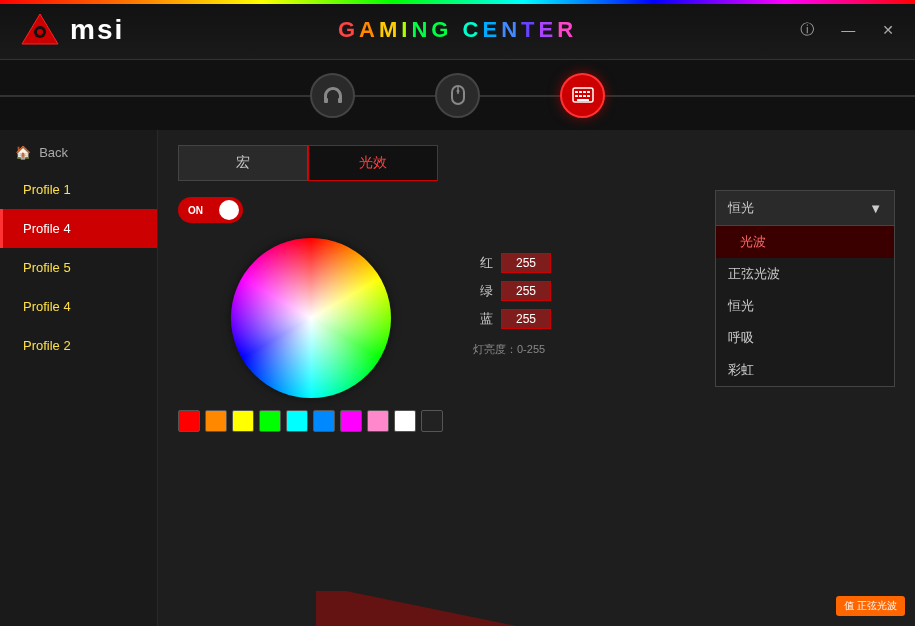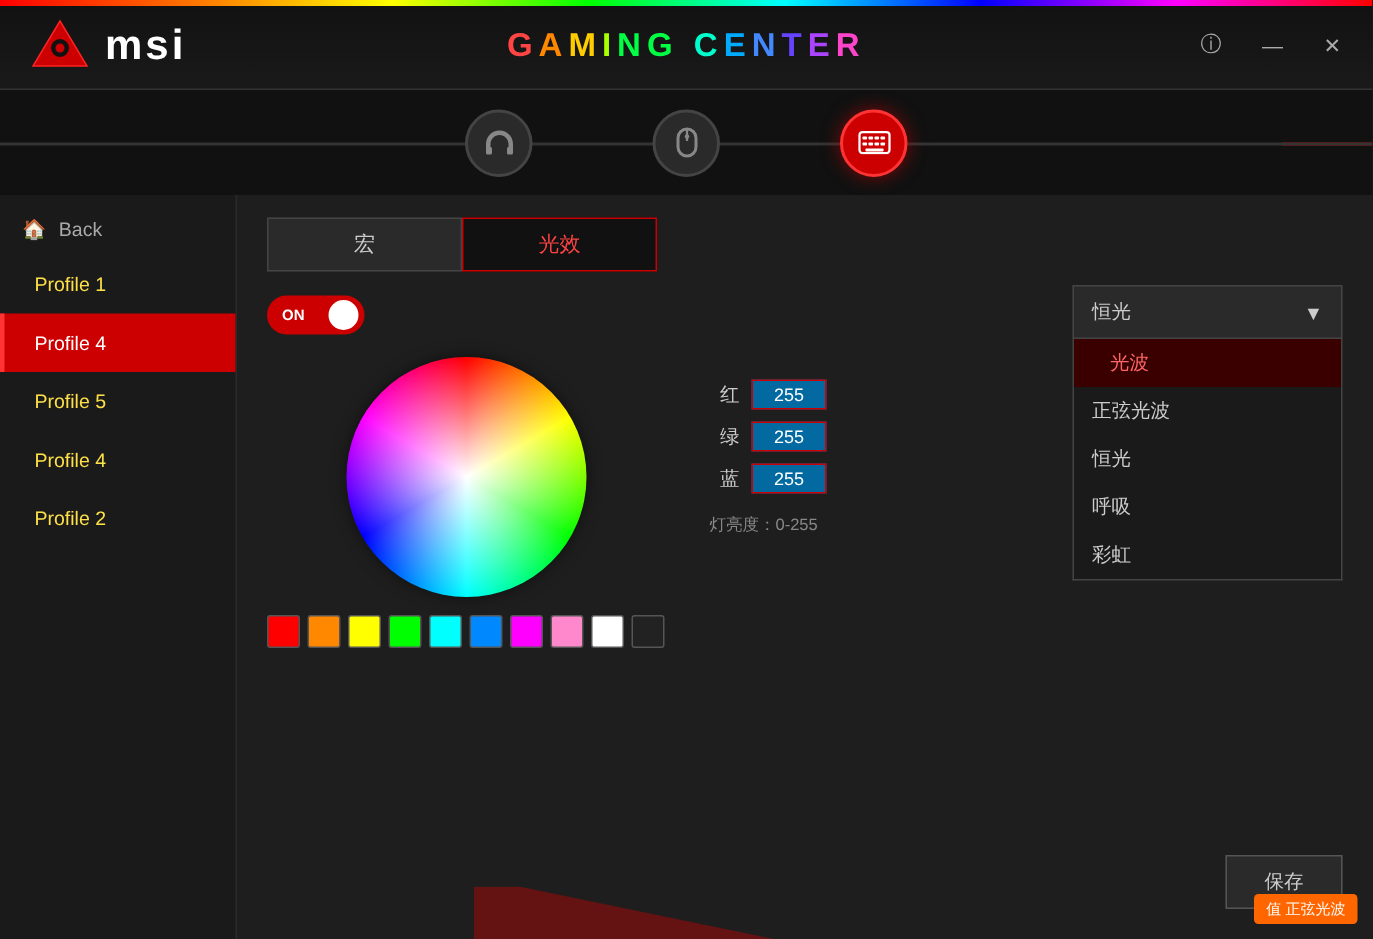--- a/index.html
+++ b/index.html
@@ -308,21 +308,21 @@
 
     .rgb-label {
       color: #ccc;
       font-size: 13px;
       width: 20px;
       text-align: right;
     }
 
     .rgb-input {
       width: 50px;
-      background: #0369a1;
+      background: #7f1d1d;
       border: 1px solid #cc0000;
       color: white;
       font-size: 12px;
       padding: 2px 5px;
       text-align: center;
     }
 
     .rgb-range-label {
       color: #888;
       font-size: 11px;
@@ -553,23 +553,20 @@
       <div class="effect-list">
         <div class="effect-item selected">光波</div>
         <div class="effect-item">正弦光波</div>
         <div class="effect-item">恒光</div>
         <div class="effect-item">呼吸</div>
         <div class="effect-item">彩虹</div>
 
       </div>
     </div>
 
-    <div class="save-btn-area">
-      <button class="save-btn">保存</button>
-    </div>
 
     <div class="red-triangle-bottom"></div>
 
   </div>
 
 </div>
 
 <div class="watermark">值 正弦光波</div>
 
 </body></html>

